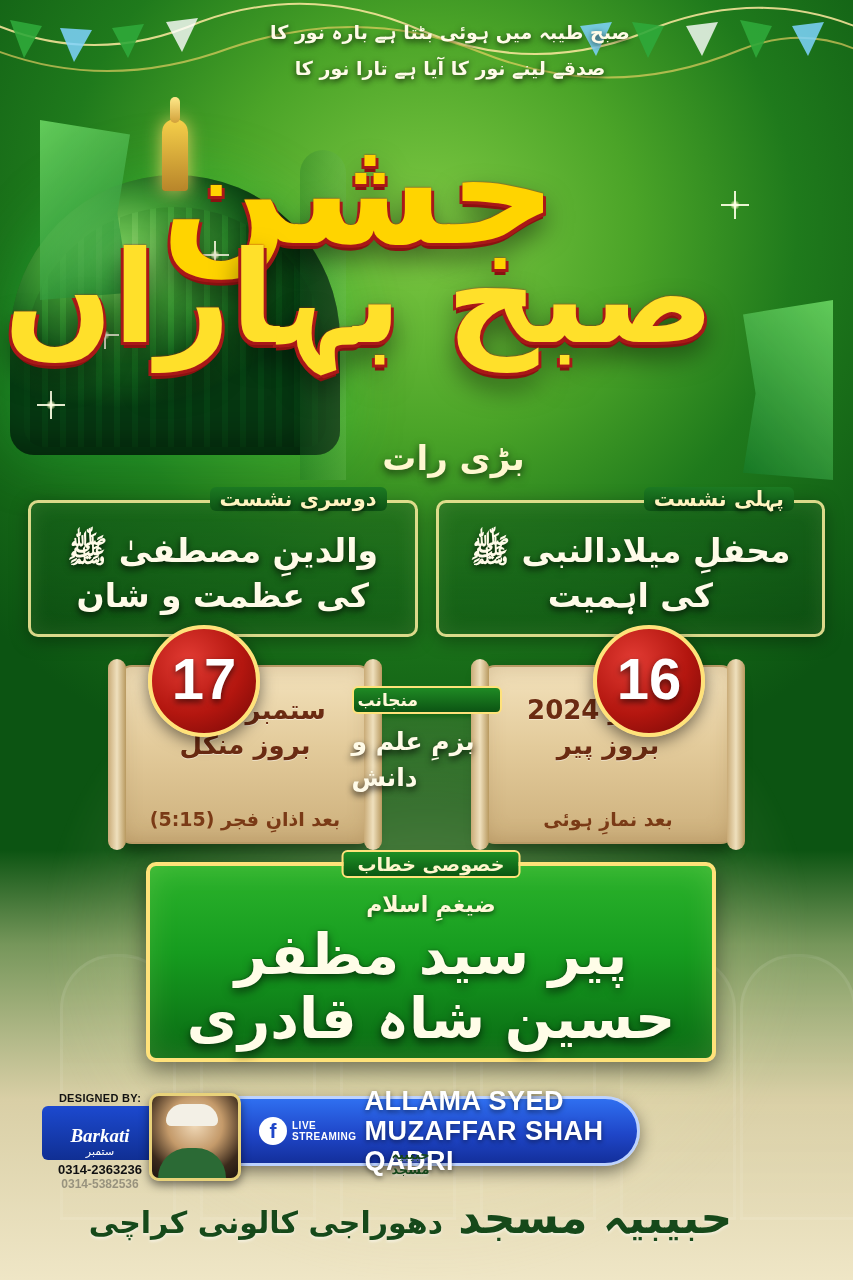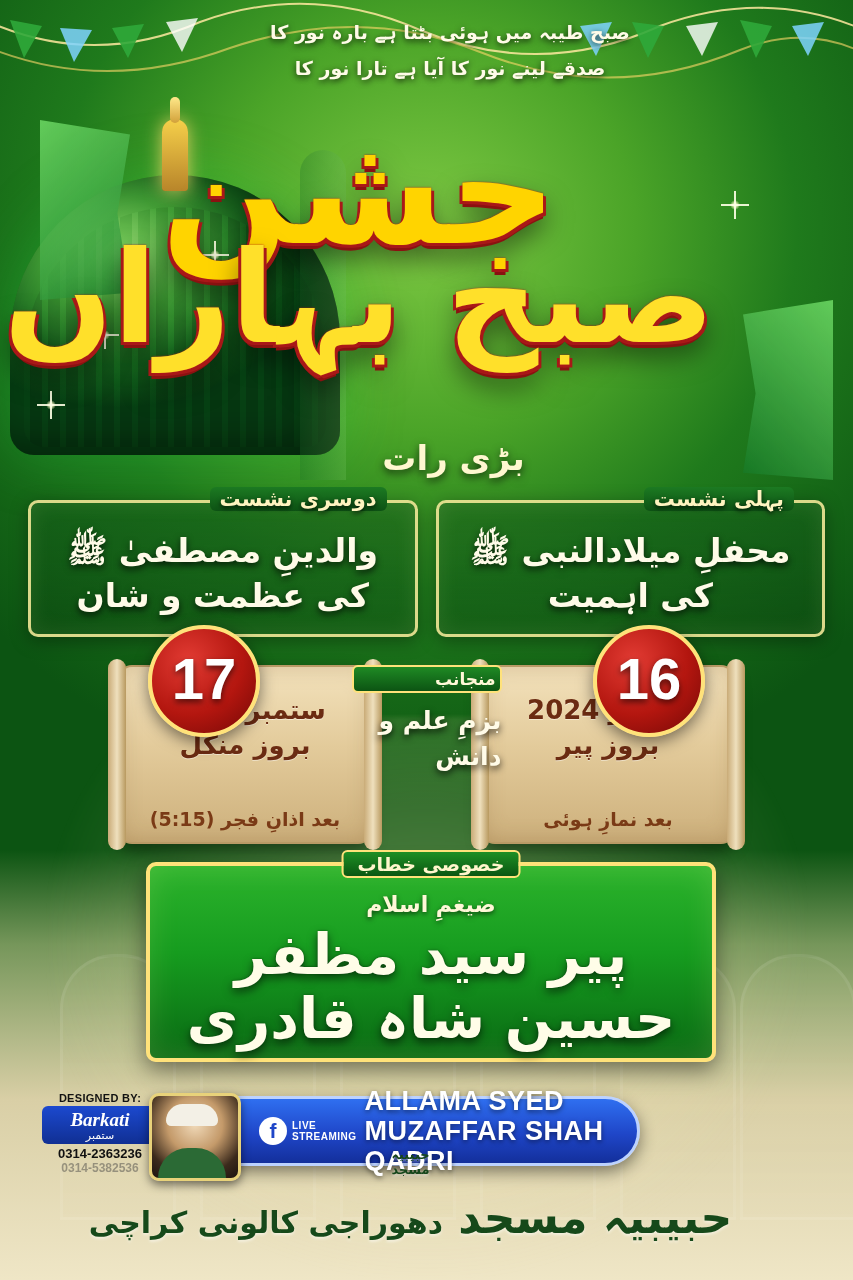--- a/index.html
+++ b/index.html
@@ -276,24 +276,24 @@
     font-size: 58px;
     line-height: 100px;
     text-align: center;
     text-shadow: 0 3px 6px rgba(0,0,0,.6);
   }
   .badge-right { right: 148px; }
   .badge-left  { left: 148px; }
 
   .center-ribbon {
     position: absolute;
-    left: 50%; top: 40px;
+    left: 50%; top: 61px;
     transform: translateX(-50%);
     width: 150px;
-    text-align: right;
+    text-align: left;
     direction: rtl;
   }
   .ribbon-top {
     background: linear-gradient(180deg,#1f8a24,#0c5413);
     border: 2px solid #ffe27a;
     border-radius: 6px;
     color: #fff8d8;
     font-family: "DejaVu Sans", sans-serif;
     font-weight: bold;
     font-size: 17px;
@@ -431,21 +431,21 @@
     color: #111;
     font-family: "Liberation Sans", sans-serif;
     font-weight: bold;
     font-size: 11px;
     letter-spacing: .3px;
   }
   .designer-card {
     margin-top: 2px;
     background: linear-gradient(180deg,#1c49cf,#102f93);
     border-radius: 6px;
-    padding: 4px 2px 2px;
+    padding: 20px 2px 2px;
     color: #fff;
   }
   .designer-name {
     font-family: "Liberation Serif", serif;
     font-style: italic;
     font-weight: bold;
     font-size: 19px;
     line-height: 1;
   }
   .designer-urdu {

